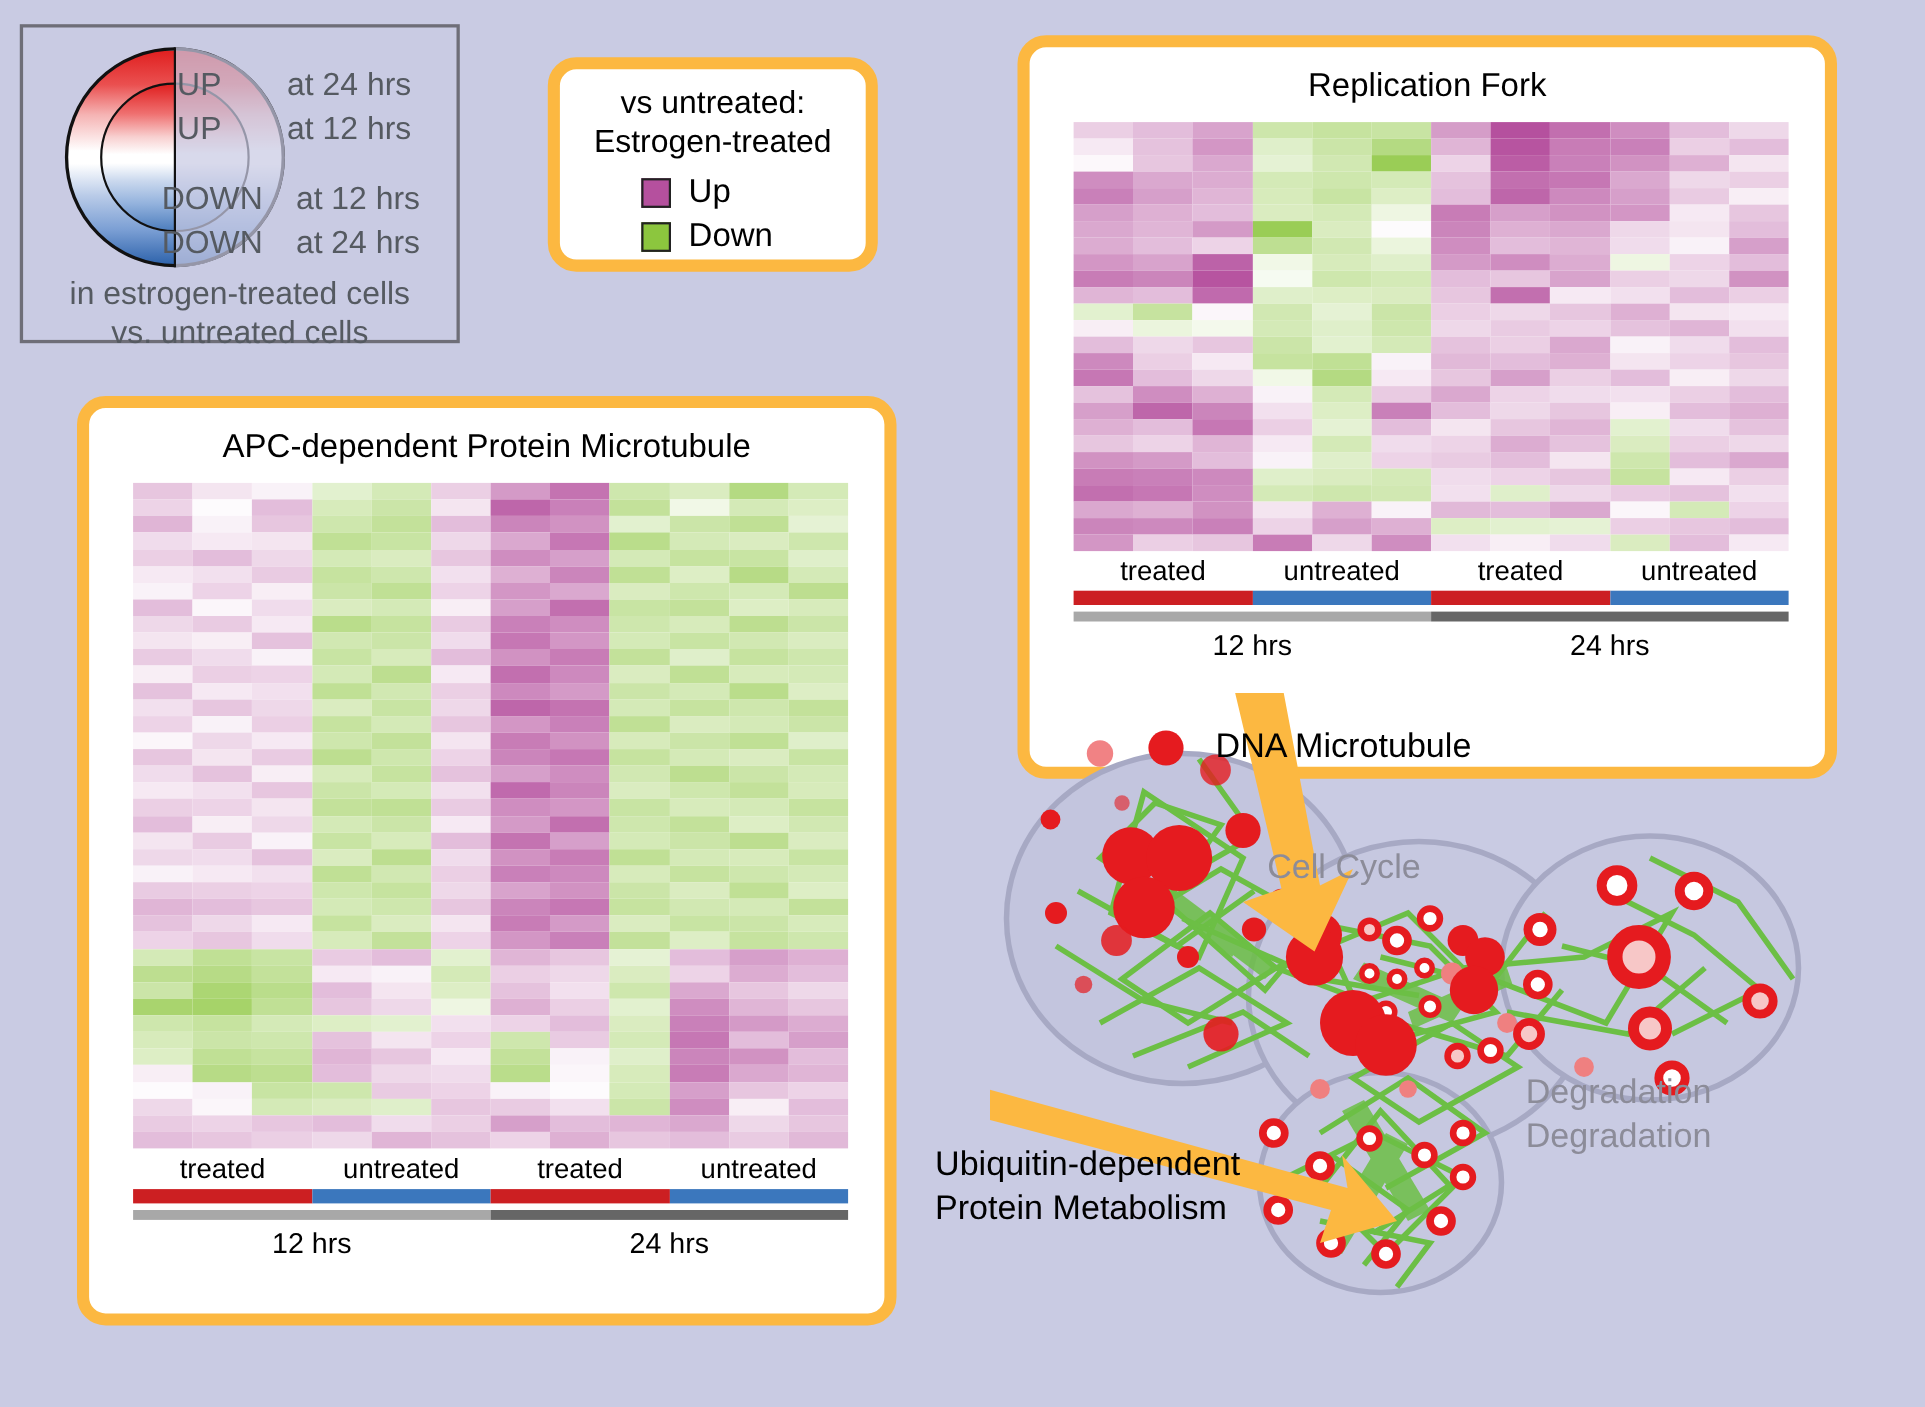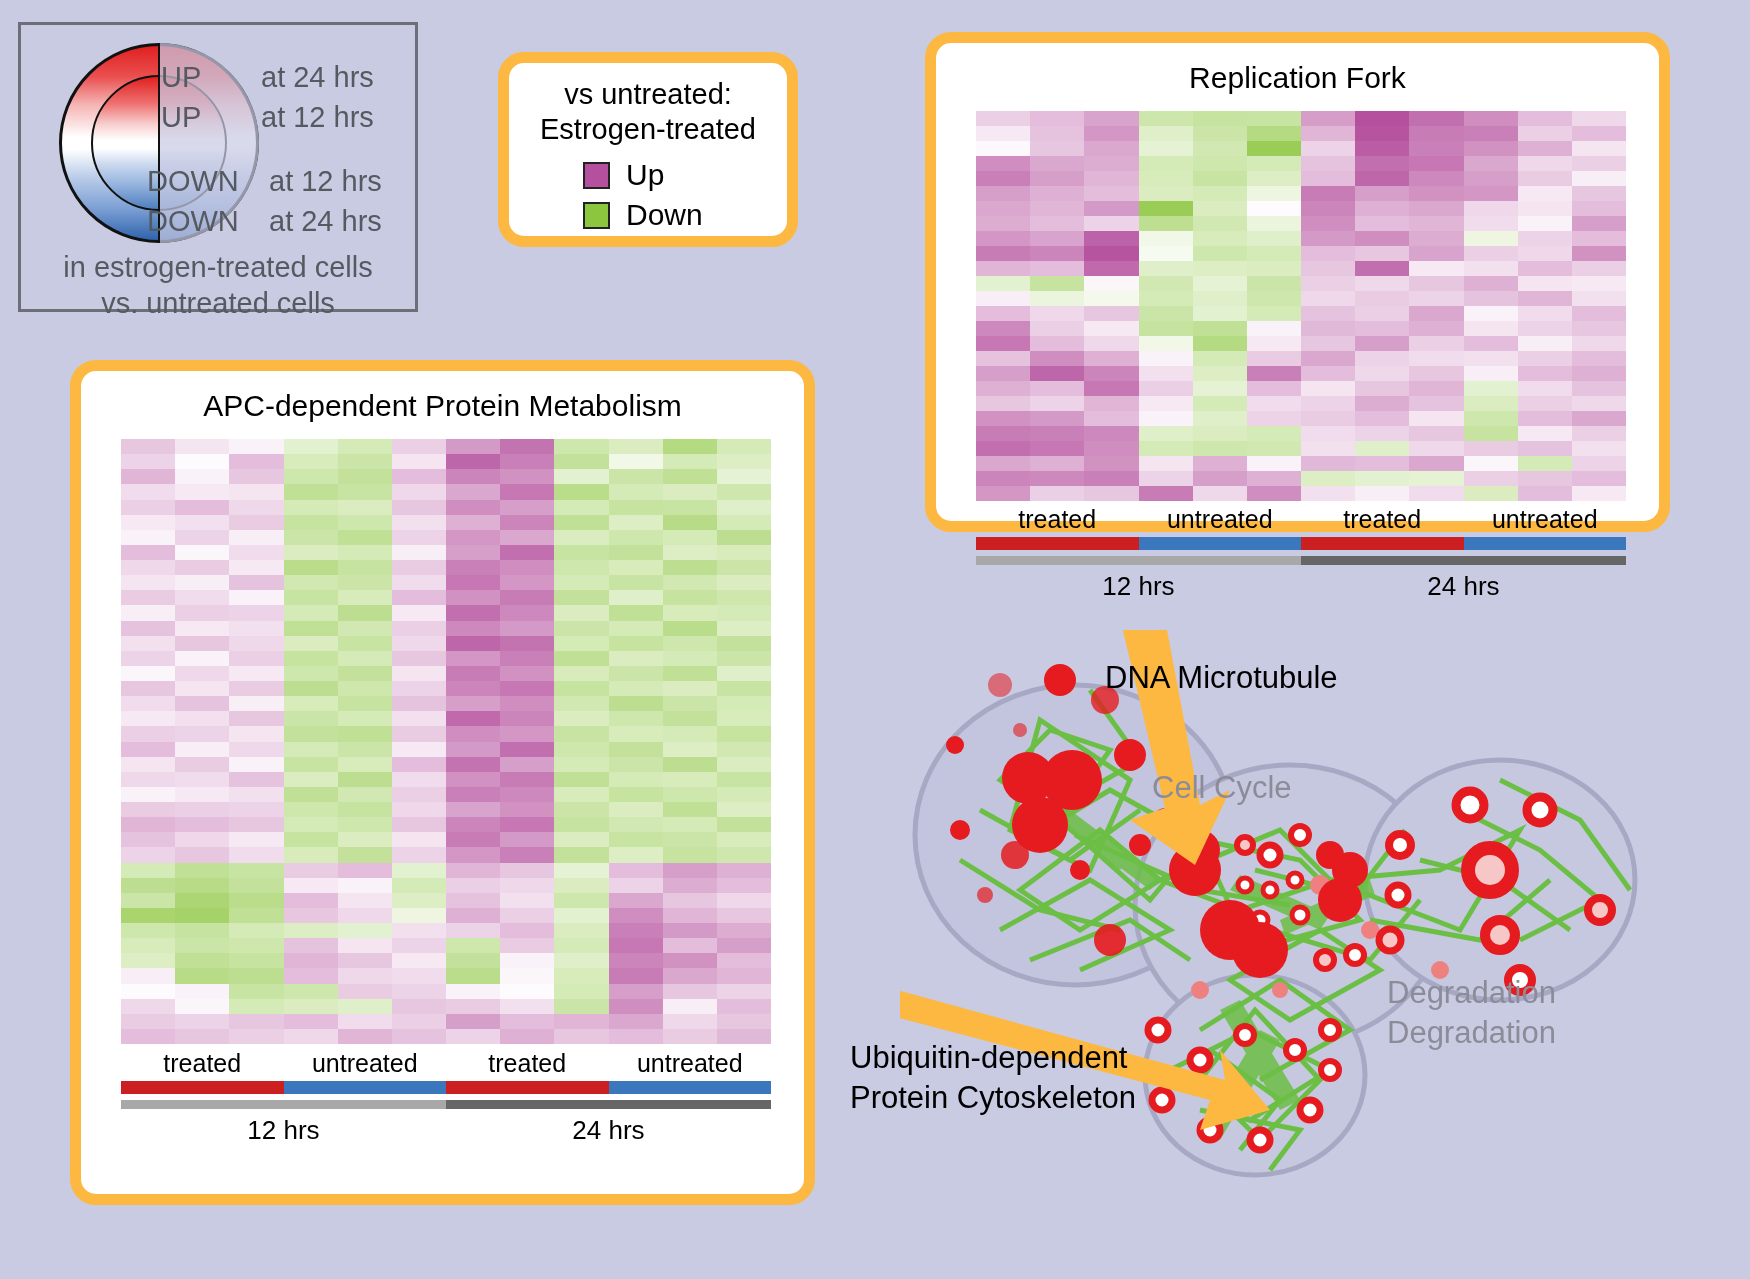--- a/index.html
+++ b/index.html
@@ -53,21 +53,21 @@
   }
 
   #legend-panel{left:498px;top:52px;width:300px;height:195px;}
   #legend-panel .ltitle{position:absolute;left:0;top:14px;width:100%;text-align:center;
       font-size:29px;line-height:35px;color:#000;}
   .swrow{position:absolute;display:flex;align-items:center;gap:16px;left:74px;}
   .swatch{width:27px;height:27px;border:2px solid #222;box-sizing:border-box;}
   .swlabel{font-size:30px;color:#000;}
 
   
-  #rep-panel{left:925px;top:32px;width:745px;height:500px;}
+  #rep-panel{left:925px;top:32px;width:745px;height:676px;}
   #apc-panel{left:70px;top:360px;width:745px;height:845px;}
 
   .hm-grid{position:absolute;display:grid;}
   .hm-cell{width:100%;height:100%;}
 
   .colbar{position:absolute;display:flex;}
   .colbar > div{height:100%;}
   .collabels{position:absolute;display:flex;}
   .collabels > div{text-align:center;font-size:25px;color:#000;}
   .timebar{position:absolute;display:flex;}
@@ -450,21 +450,21 @@
       <div style="flex: 1 1 0%; background: rgb(168, 168, 168);"></div>
       <div style="flex: 1 1 0%; background: rgb(102, 102, 102);"></div>
     </div>
   <div class="timelabels" id="rep-timelabels" style="left:40px;top:528px;width:650px;">
       <div style="flex: 1 1 0%;">12 hrs</div>
       <div style="flex: 1 1 0%;">24 hrs</div>
     </div>
 </div>
 
 <div class="abs panel" id="apc-panel">
-  <div class="panel-title" style="margin-top:18px;">APC-dependent Protein Metabolism</div>
+  <div class="panel-title" style="margin-top:18px;">APC-dependent Protein Microtubule</div>
   <div class="hm-grid" id="apc-grid" style="left: 40px; top: 68px; width: 650px; height: 605px; grid-template-columns: repeat(12, 1fr); grid-template-rows: repeat(40, 1fr);">
       <div class="hm-cell" style="background: rgb(231, 198, 223);"></div>
       <div class="hm-cell" style="background: rgb(244, 229, 240);"></div>
       <div class="hm-cell" style="background: rgb(249, 242, 248);"></div>
       <div class="hm-cell" style="background: rgb(226, 241, 207);"></div>
       <div class="hm-cell" style="background: rgb(212, 234, 183);"></div>
       <div class="hm-cell" style="background: rgb(235, 207, 228);"></div>
       <div class="hm-cell" style="background: rgb(212, 154, 199);"></div>
       <div class="hm-cell" style="background: rgb(196, 115, 177);"></div>
       <div class="hm-cell" style="background: rgb(206, 231, 173);"></div>
@@ -1079,14 +1079,14 @@
       <polygon points="185,-160 235,-170 300,175 330,160 295,235 230,190 265,178"></polygon>
       <polygon points="-185,310 -190,338 310,470 300,500 370,480 320,420 325,450"></polygon>
     </g>
   </svg>
 
   <div class="netlabel" style="left:205px;top:30px;font-size:31px;">DNA Microtubule</div>
   <div class="netlabel" style="left:252px;top:140px;font-size:31px;color:#8c8c99;">Cell Cycle</div>
   <div class="netlabel" style="left:487px;top:345px;font-size:31px;color:#8c8c99;">Degradation</div>
   <div class="netlabel" style="left:487px;top:385px;font-size:31px;color:#8c8c99;">Degradation</div>
   <div class="netlabel" style="left:-50px;top:410px;font-size:31px;">Ubiquitin-dependent</div>
-  <div class="netlabel" style="left:-50px;top:450px;font-size:31px;">Protein Cytoskeleton</div>
+  <div class="netlabel" style="left:-50px;top:450px;font-size:31px;">Protein Metabolism</div>
 </div>
 
 </body></html>

